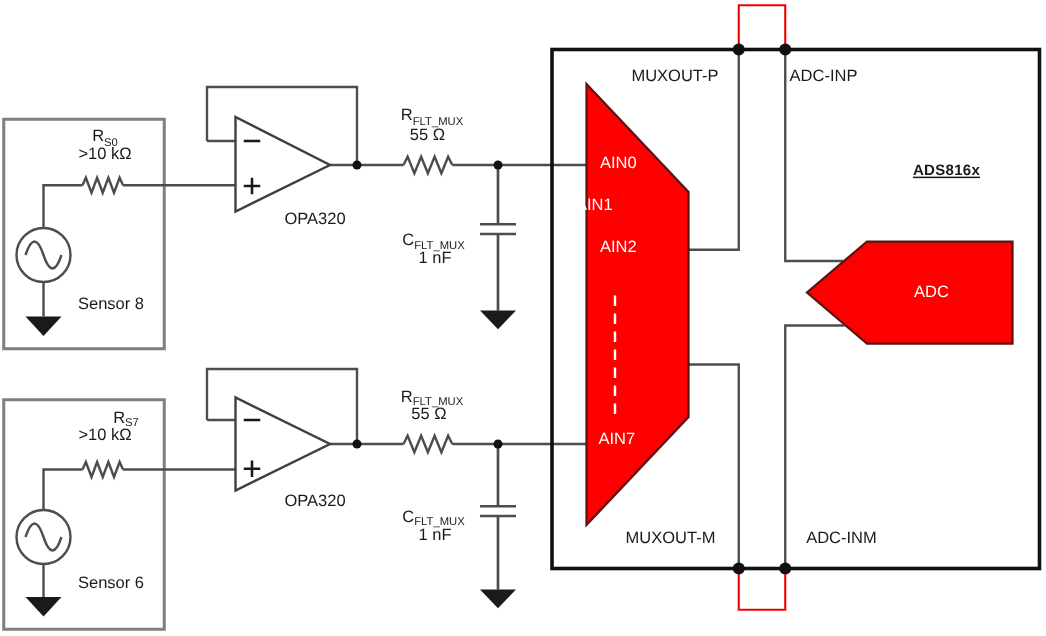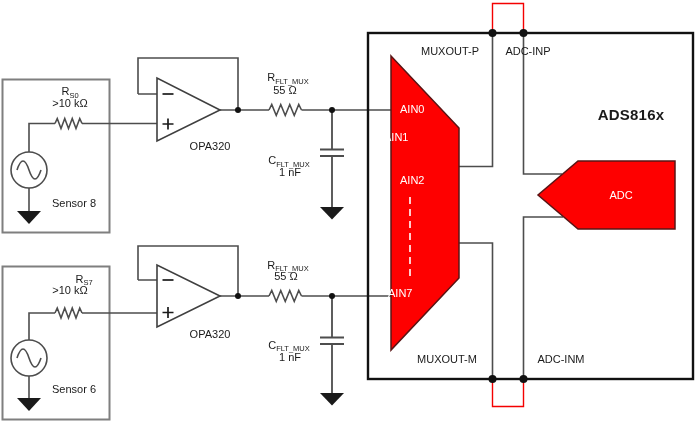--- a/index.html
+++ b/index.html
@@ -7,21 +7,21 @@
     position:relative;width:697px;height:424px;background:#ffffff;
     font-family:"Liberation Sans",sans-serif;color:#1a1a1a;overflow:hidden;
   }
   .canvas svg{position:absolute;left:0;top:0;}
   .lbl{
     position:absolute;font-size:11px;line-height:1.05;white-space:nowrap;
     transform:translate(-50%,-50%);text-align:center;color:#1a1a1a;
   }
   .lbl.left{transform:translate(0,-50%);text-align:left;}
   .lbl.white{color:#ffffff;}
-  .lbl.bold{font-weight:bold;font-size:15px;letter-spacing:.2px;}
+  .lbl.bold{font-weight:bold;font-size:10px;letter-spacing:.2px;text-decoration:underline;}
   .lbl .sub{font-size:7.5px;position:relative;top:2.5px;letter-spacing:0;margin-top:11px;}
 </style>
 </head>
 <body>
 
 <div class="canvas">
 
 <svg width="697" height="424" viewBox="0 0 697 424">
 
   <g fill="none" stroke="#4d4d4d" stroke-width="1.6">
@@ -111,23 +111,23 @@
 <div class="lbl" style="left:84px;top:279.5px"><span>R</span><span class="sub">S7</span></div>
 <div class="lbl" style="left:70px;top:290.5px">&gt;10 kΩ</div>
 <div class="lbl" style="left:74px;top:390px">Sensor 6</div>
 <div class="lbl" style="left:210px;top:335px">OPA320</div>
 <div class="lbl" style="left:288px;top:265.5px"><span>R</span><span class="sub">FLT_MUX</span></div>
 <div class="lbl" style="left:286px;top:276.5px">55 Ω</div>
 <div class="lbl" style="left:289px;top:345.5px"><span>C</span><span class="sub">FLT_MUX</span></div>
 <div class="lbl" style="left:290px;top:358px">1 nF</div>
 
 <div class="lbl" style="left:450px;top:52px">MUXOUT-P</div>
-<div class="lbl" style="left:528px;top:52px">ADC-INP</div>
+<div class="lbl" style="left:549px;top:52px">ADC-INP</div>
 <div class="lbl" style="left:447px;top:360px">MUXOUT-M</div>
 <div class="lbl" style="left:561px;top:360px">ADC-INM</div>
 <div class="lbl bold" style="left:631px;top:115px">ADS816x</div>
 <div class="lbl white" style="left:621px;top:196px">ADC</div>
 <div class="lbl white left" style="left:400px;top:110px">AIN0</div>
 <div class="lbl white left" style="left:384px;top:138px">AIN1</div>
-<div class="lbl white left" style="left:400px;top:181px">AIN2</div>
-<div class="lbl white left" style="left:388px;top:294px">AIN7</div>
+<div class="lbl white left" style="left:400px;top:166px">AIN2</div>
+<div class="lbl white left" style="left:399px;top:294px">AIN7</div>
 
 </div>
 
 </body></html>

